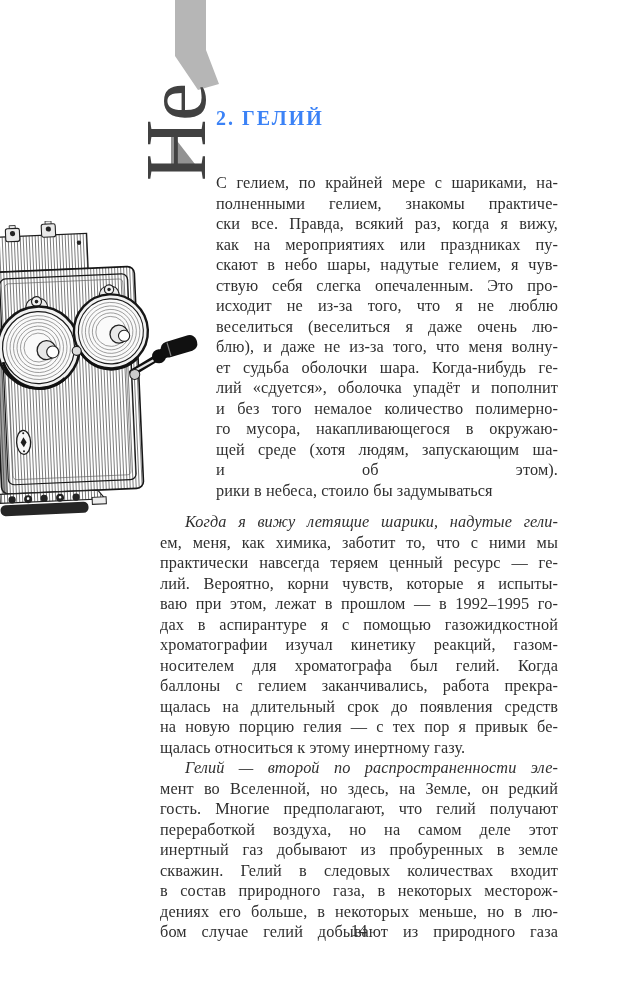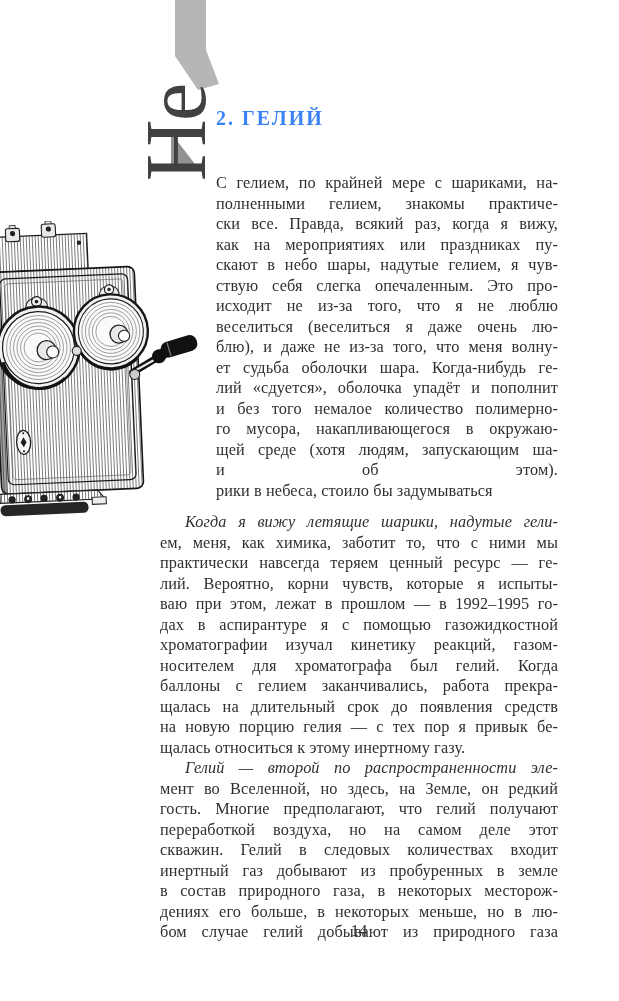--- a/index.html
+++ b/index.html
@@ -190,22 +190,22 @@
         <div class="line">баллоны с гелием заканчивались, работа прекра-</div>
         <div class="line">щалась на длительный срок до появления средств</div>
         <div class="line">на новую порцию гелия — с тех пор я привык бе-</div>
         <div class="line">щалась относиться к этому инертному газу.</div>
       </div>
     <div class="para p3">
         <div class="line">Гелий — второй по распространенности эле-</div>
         <div class="line">мент во Вселенной, но здесь, на Земле, он редкий</div>
         <div class="line">гость. Многие предполагают, что гелий получают</div>
         <div class="line">переработкой воздуха, но на самом деле этот</div>
+        <div class="line">инертный газ добывают из пробуренных в земле</div>
         <div class="line">скважин. Гелий в следовых количествах входит</div>
-        <div class="line">инертный газ добывают из пробуренных в земле</div>
         <div class="line">в состав природного газа, в некоторых месторож-</div>
         <div class="line">дениях его больше, в некоторых меньше, но в лю-</div>
         <div class="line">бом случае гелий добывают из природного газа</div>
       </div>
   </div>
 
   <div class="pageno">14</div>
 
 </div>
 

